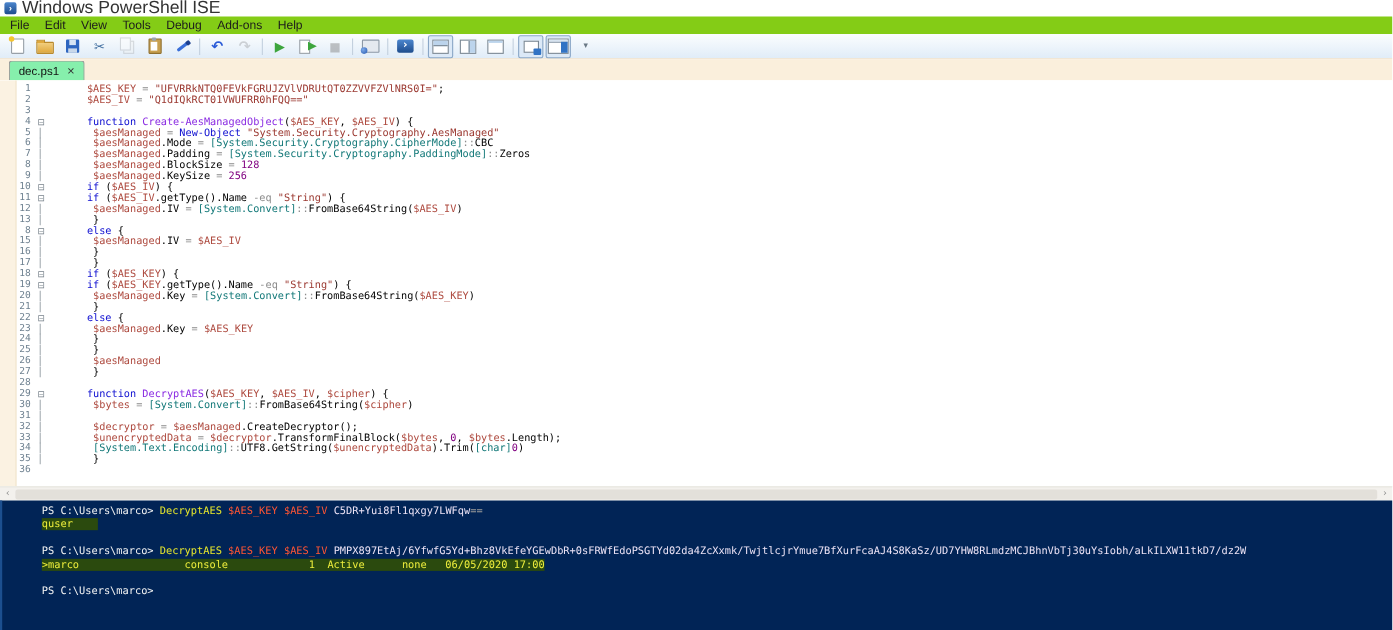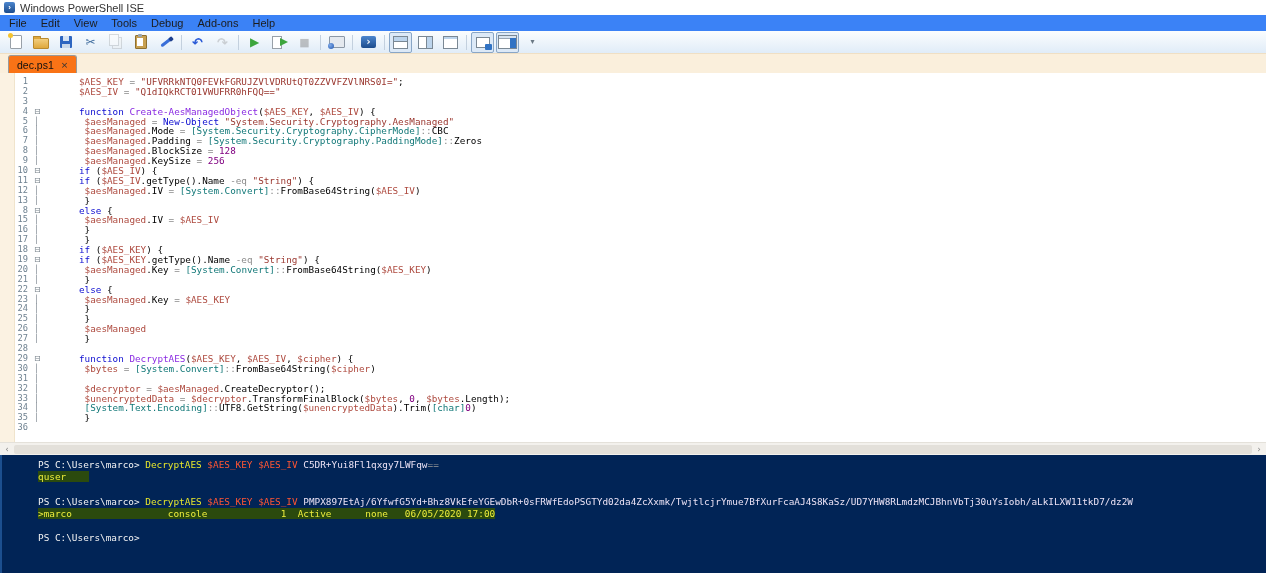--- a/index.html
+++ b/index.html
@@ -3,24 +3,24 @@
 <meta charset="utf-8">
 <style>
   html,body{margin:0;padding:0;background:#fff;}
   .window{position:relative;width:1266px;height:573px;overflow:hidden;background:#fff;
           font-family:"Liberation Sans",sans-serif;-webkit-font-smoothing:antialiased;}
 
   
   .titlebar{height:15px;display:flex;align-items:center;gap:5px;padding-left:4px;background:#fff;}
   .app-icon{width:11px;height:11px;border-radius:2px;background:linear-gradient(#4C86CE,#1D4C8C);
             color:#fff;font-size:8px;font-weight:bold;display:flex;align-items:center;justify-content:center;line-height:1;}
-  .title-text{font-size:11px;color:#333;}
-
-  
-  .menubar{height:16px;background:#3b82f6;display:flex;align-items:center;padding-left:2px;}
+  .title-text{font-size:16px;color:#333;}
+
+  
+  .menubar{height:16px;background:#84cc16;display:flex;align-items:center;padding-left:2px;}
   .menu-item{font-size:11px;color:#1c1c1c;padding:1px 7px;cursor:default;}
 
   
   .toolbar{height:22px;background:linear-gradient(#FBFDFE,#E0ECF8);display:flex;align-items:center;
            padding-left:3px;border-bottom:1px solid #EFDFC4;}
   .tbtn{min-width:21px;height:19px;display:flex;align-items:center;justify-content:center;margin:0 1px;
         border:1px solid transparent;border-radius:2px;}
   .tbtn.pressed{background:#DCE9F7;border-color:#89A6C6;}
   .tbtn.disabled{opacity:.45;filter:grayscale(.7);}
   .tsep{width:1px;height:15px;background:#C3D0DE;margin:0 3px;}
@@ -65,21 +65,21 @@
   .layout-max-icon::before{content:"";position:absolute;left:0;right:0;top:0;height:2px;background:#BCD4EC;}
   .command-window-icon{position:relative;width:12px;height:9px;background:#fff;border:1px solid #7A8894;}
   .command-window-icon::after{content:"";position:absolute;right:-3px;bottom:-3px;width:7px;height:6px;background:#3173C4;border-radius:1px;}
   .command-addon-icon{position:relative;width:17px;height:12px;background:#fff;border:1px solid #7A8894;}
   .command-addon-icon::before{content:"";position:absolute;left:0;right:0;top:0;height:2px;background:#D8E4F0;border-bottom:1px solid #9AA6B2;}
   .command-addon-icon::after{content:"";position:absolute;right:0;top:2px;bottom:0;width:6px;background:#3173C4;}
   .overflow-icon{color:#6A7884;font-size:8px;}
 
   
   .tabrow{height:19px;background:#FAEFDC;position:relative;}
-  .tab{position:absolute;left:8px;top:1px;height:17px;background:#f97316;border:1px solid #9A9A9A;border-bottom:none;
+  .tab{position:absolute;left:8px;top:1px;height:17px;background:#86efac;border:1px solid #9A9A9A;border-bottom:none;
        border-radius:3px 3px 0 0;padding:0 8px;font-size:10.5px;color:#111;display:flex;align-items:center;gap:7px;}
   .tab-close{font-size:9px;color:#333;font-family:"DejaVu Sans",sans-serif;}
 
   
   .editor{position:relative;height:365px;background:#fff;overflow:hidden;padding-top:4px;
           font-family:"DejaVu Sans Mono",monospace;font-size:9.3px;line-height:9.9px;}
   .margin-strip{position:absolute;left:0;top:0;bottom:0;width:14px;background:#FBF2E2;border-right:1px solid #F0E4CC;}
   .crow{display:flex;height:9.9px;white-space:pre;}
   .ln{flex:none;width:34px;padding-right:6px;box-sizing:border-box;text-align:right;color:var(--line-number);font-size:8.7px;}
   .fold{flex:none;width:9px;color:#79838C;font-size:8px;font-family:"DejaVu Sans",sans-serif;}

